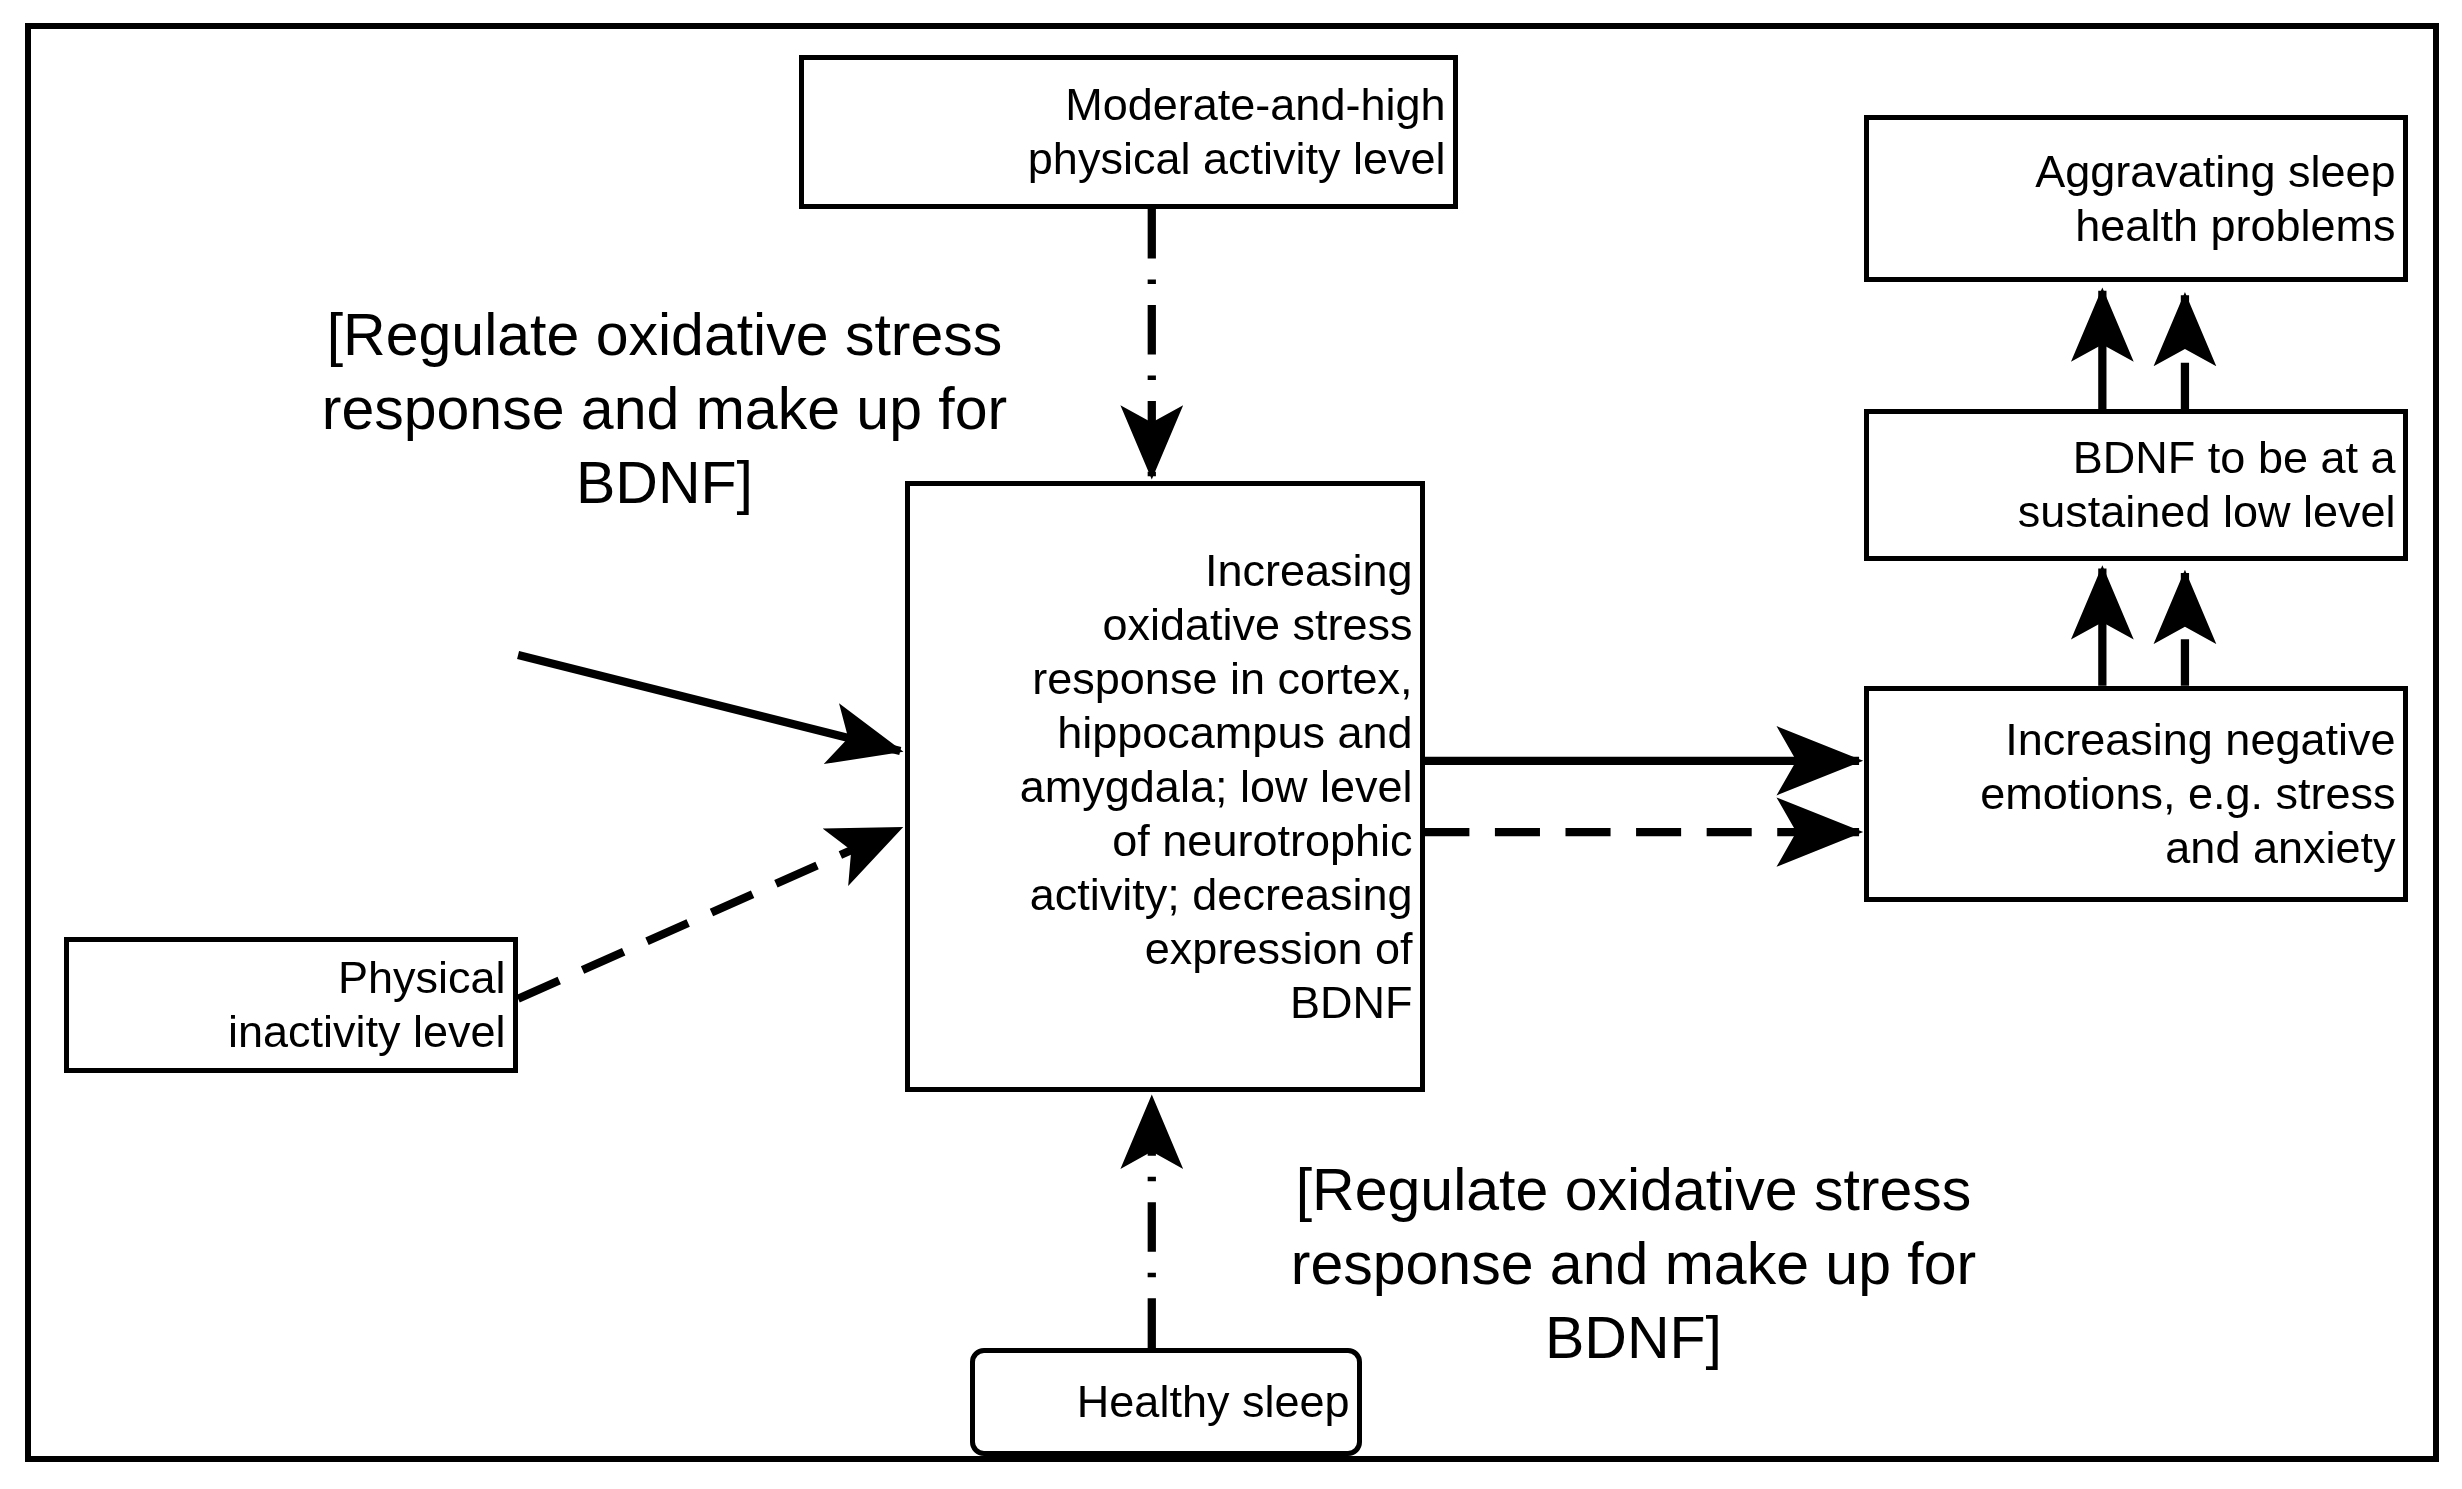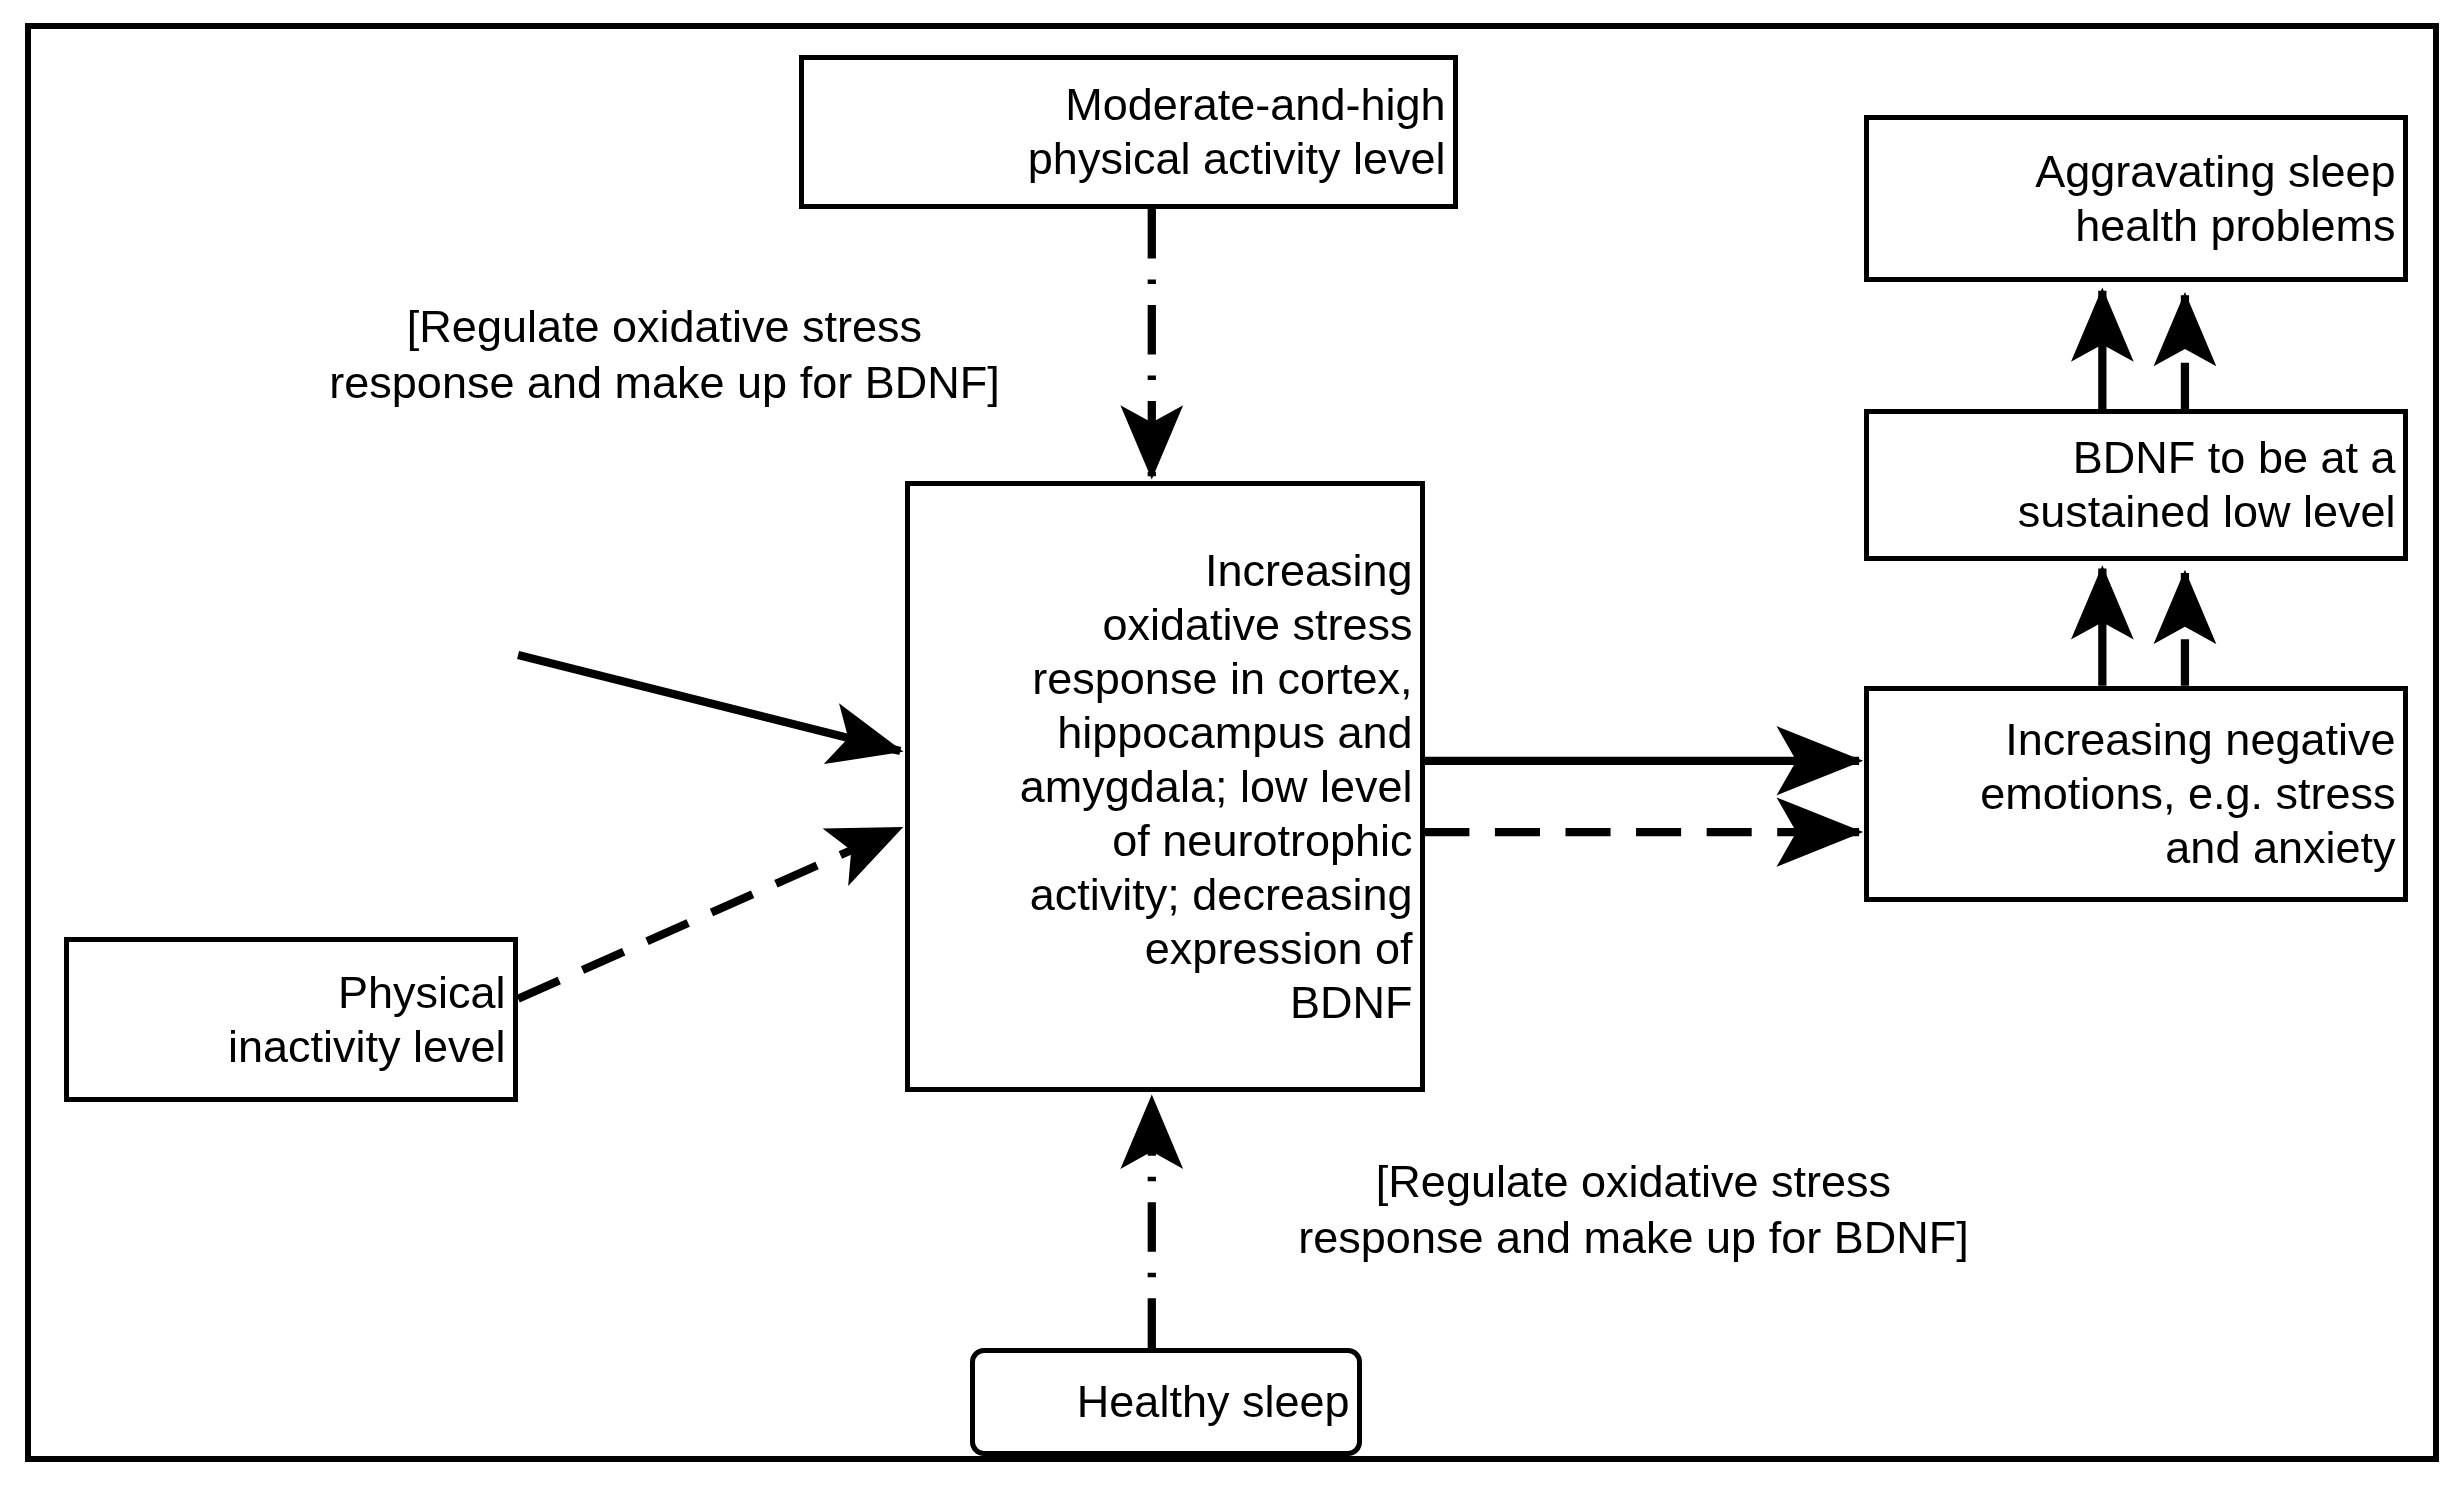--- a/index.html
+++ b/index.html
@@ -45,21 +45,21 @@
   }
   .node .txt {
     display: block;
     width: 100%;
     white-space: pre-line;
   }
   
   .annot {
     position: absolute;
     color: #000000;
-    font-size: 45px;
+    font-size: 59px;
     line-height: 1.25;
     text-align: center;
     white-space: pre-line;
     z-index: 3;
   }
   
   #wires {
     position: absolute;
     left: 0;
     top: 0;
@@ -67,21 +67,21 @@
     height: 1490px;
     z-index: 2;
     pointer-events: none;
   }
   
   #node-pa       { left: 799px; top: 55px;   width: 659px;  height: 154px; }
   #node-agg      { left: 1864px; top: 115px;  width: 544px;  height: 167px; }
   #node-bdnf     { left: 1864px; top: 409px;  width: 544px;  height: 152px; }
   #node-neg      { left: 1864px; top: 686px;  width: 544px;  height: 216px; }
   #node-unhealthy{ left: 64px;   top: 526px;  width: 454px;  height: 259px; }
-  #node-inactive { left: 64px;   top: 937px; width: 454px;  height: 165px; }
+  #node-inactive { left: 64px;   top: 937px; width: 454px;  height: 136px; }
   #node-center   { left: 905px; top: 481px;  width: 520px;  height: 611px; }
   #node-healthy  { left: 970px; top: 1348px; width: 392px;  height: 108px; border-radius: 14px; }
   
   #annot-top     { left: 289px;  top: 299px;  width: 751px; }
   #annot-bottom  { left: 1258px; top: 1154px; width: 751px; }
 </style>
 </head>
 <body>
 
 <div id="stage">

